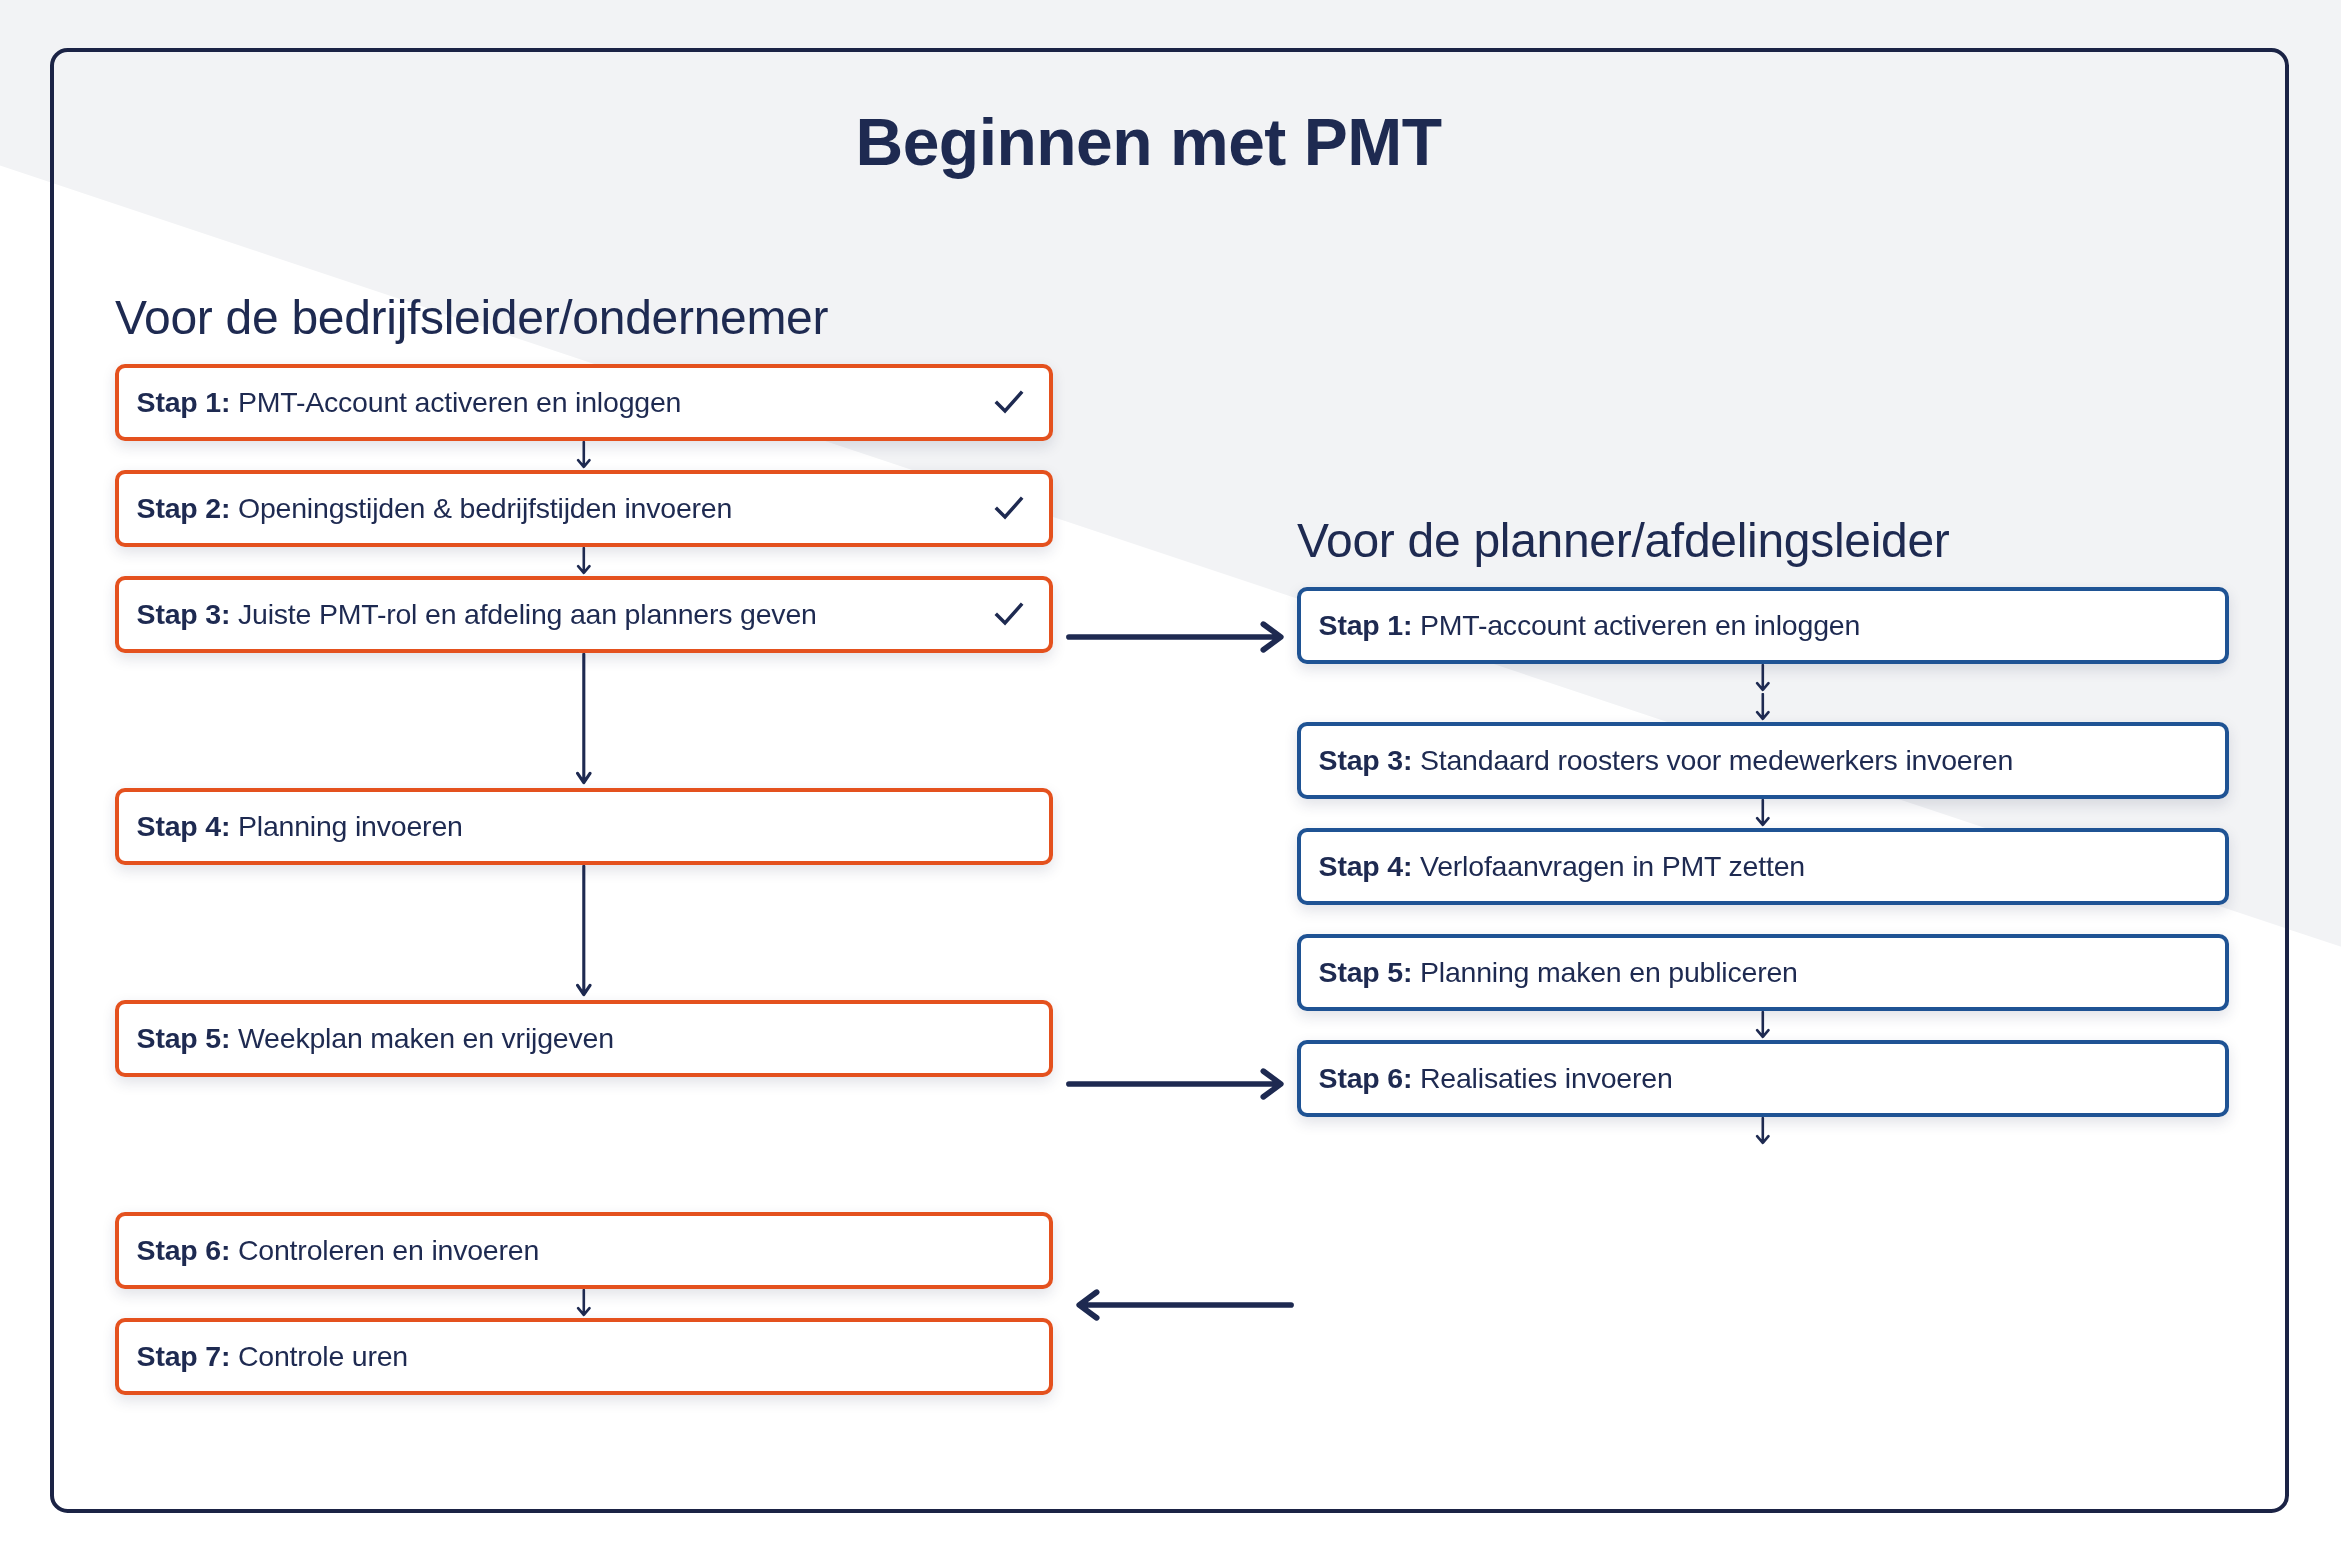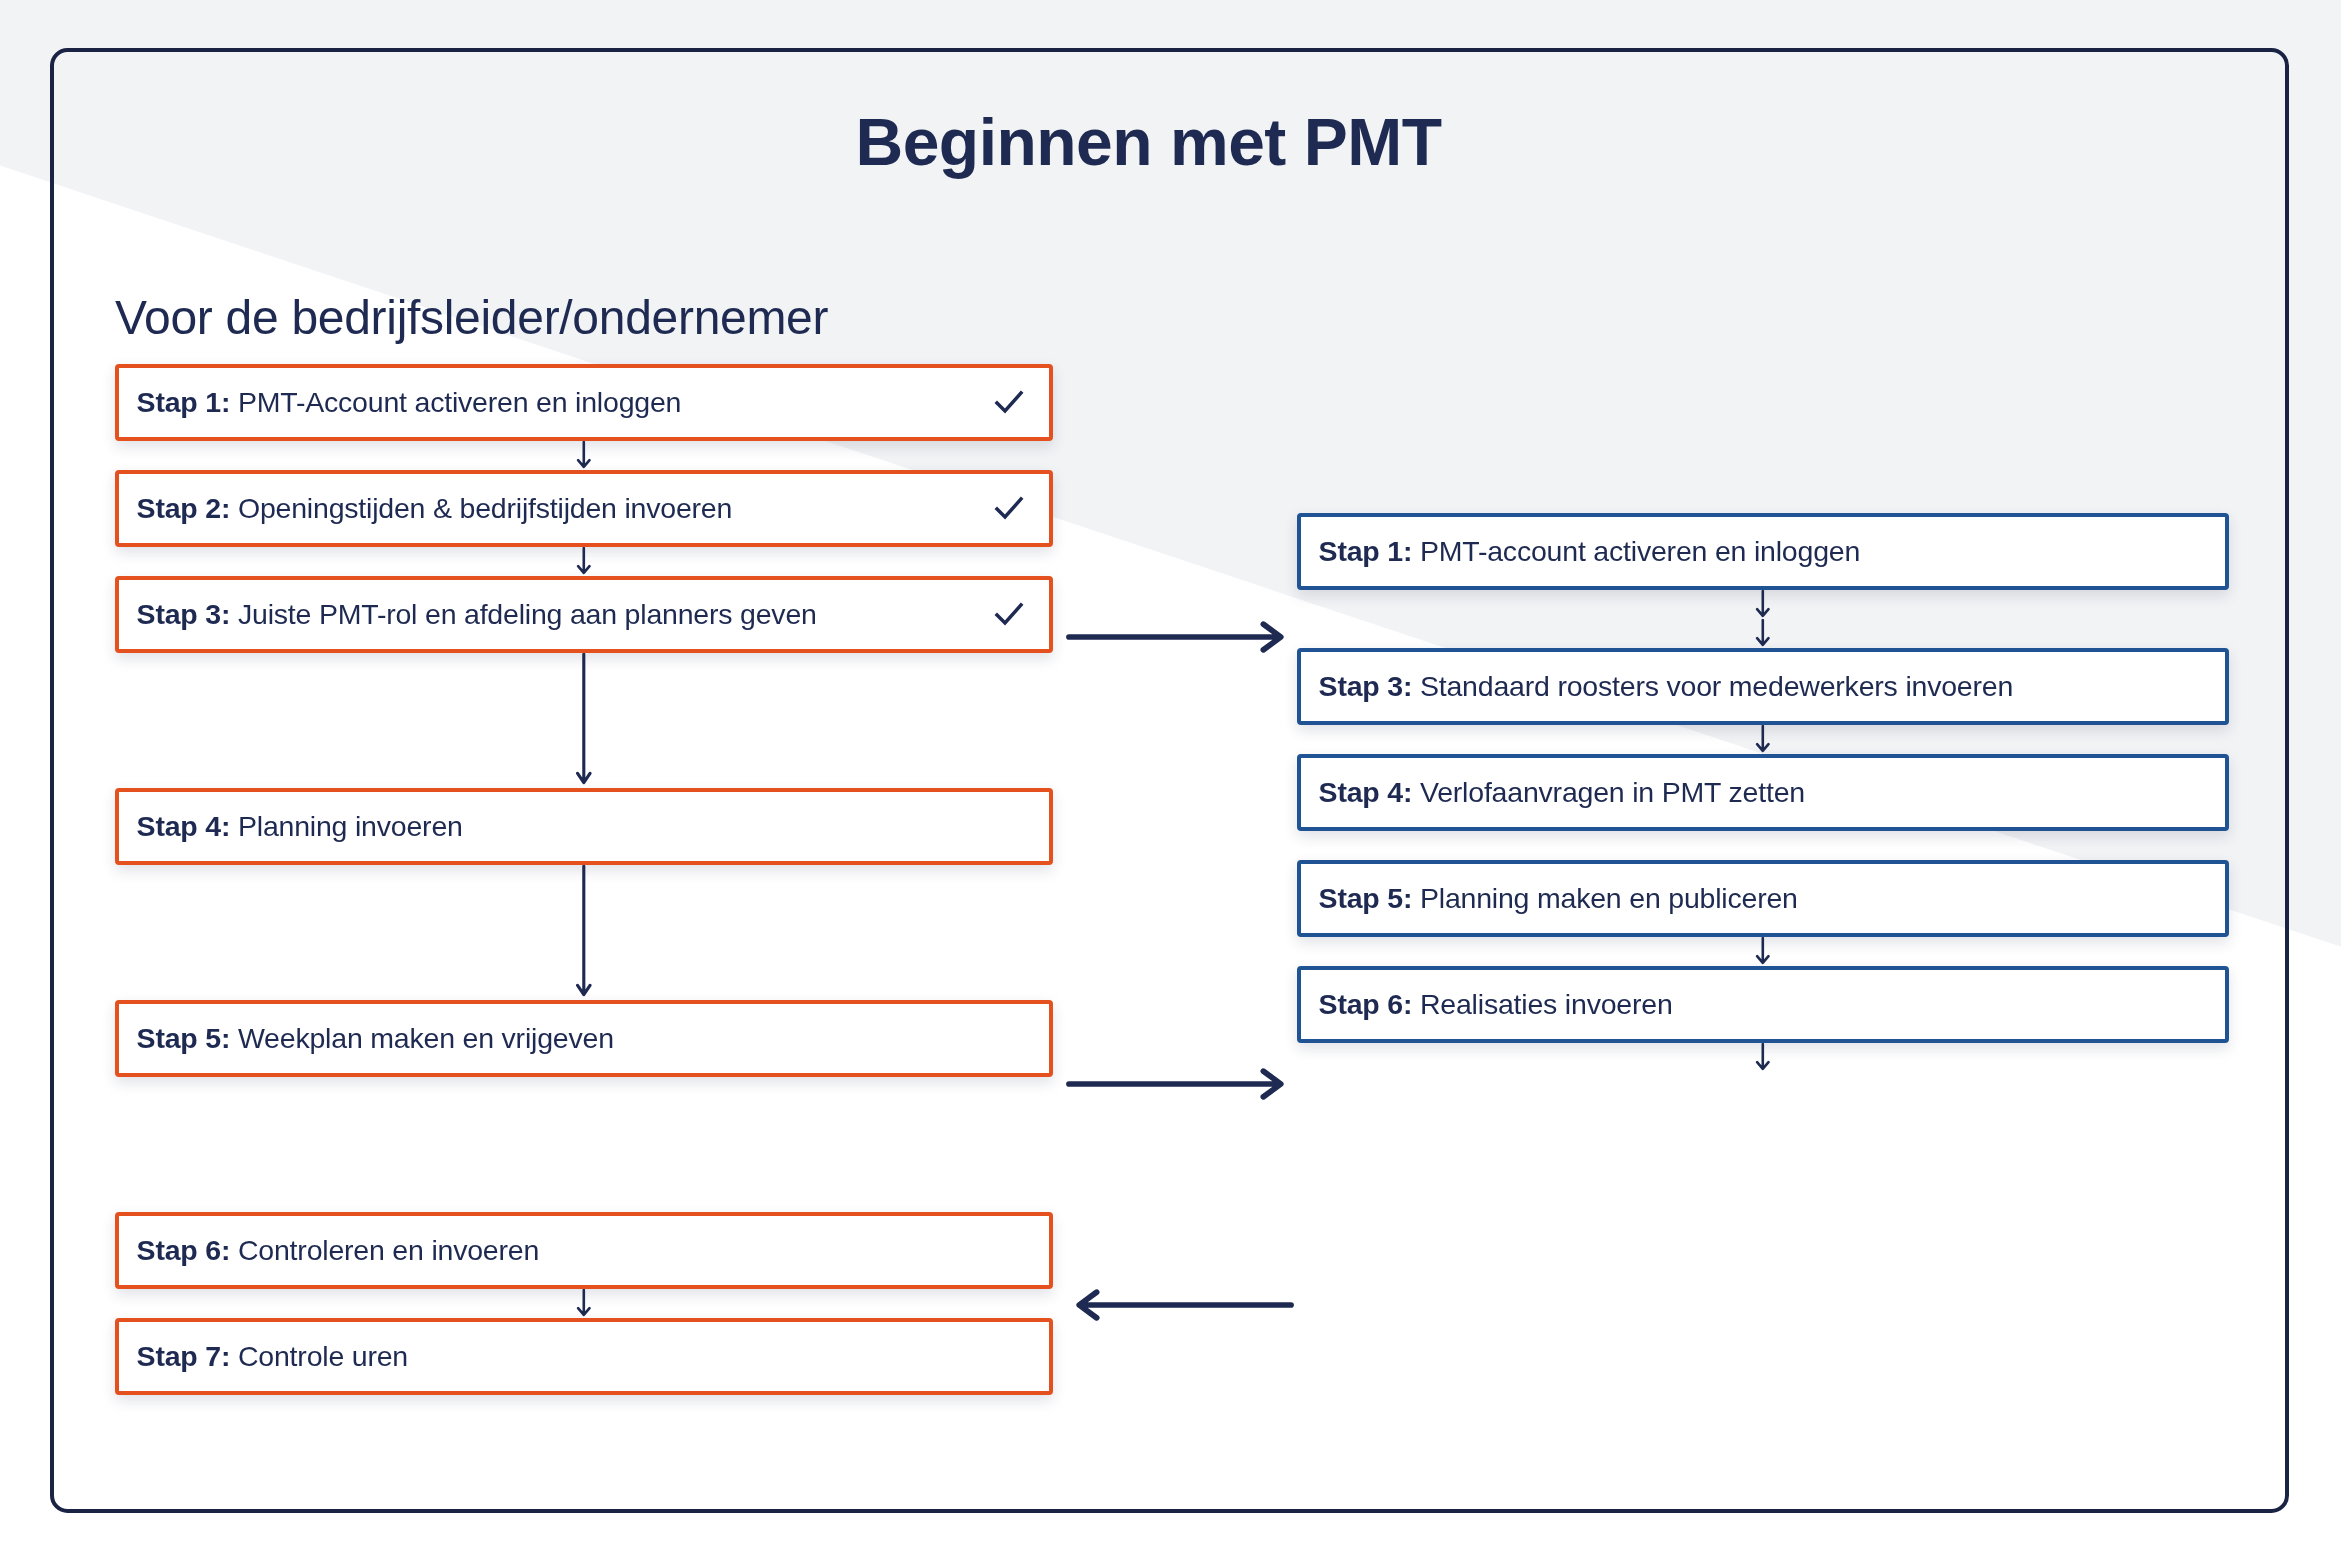--- a/index.html
+++ b/index.html
@@ -72,21 +72,21 @@
     margin-bottom: 18.6px;
     white-space: nowrap;
   }
 
   
   .step-box {
     position: relative;
     width: 100%;
     height: 77px;
     background: #ffffff;
-    border-radius: 4px;
+    border-radius: 10px;
     display: flex;
     align-items: center;
     padding: 0 17.6px;
     box-shadow: 0 5.2px 13.5px rgba(30,42,81,0.13);
   }
   .step-box.orange { border: 4.7px solid #E4511E; }
   .step-box.blue   { border: 4.7px solid #1F5394; }
 
   .step-text {
     font-size: 28.5px;
@@ -233,20 +233,21 @@
       <div class="step-text">
         <span class="lbl">Stap 7: </span>
         <span>Controle uren</span>
       </div>
     </div>
 
   </div>
 
   <div class="col col-right">
 
+    <div class="col-heading">Voor de planner/afdelingsleider</div>
 
     <div class="step-box blue">
       <div class="step-text">
         <span class="lbl">Stap 1: </span>
         <span>PMT-account activeren en inloggen</span>
       </div>
     </div>
 
     <div class="v-arrow v-gap-short">
       <svg width="17.6" height="29" viewBox="0 0 34 56">

